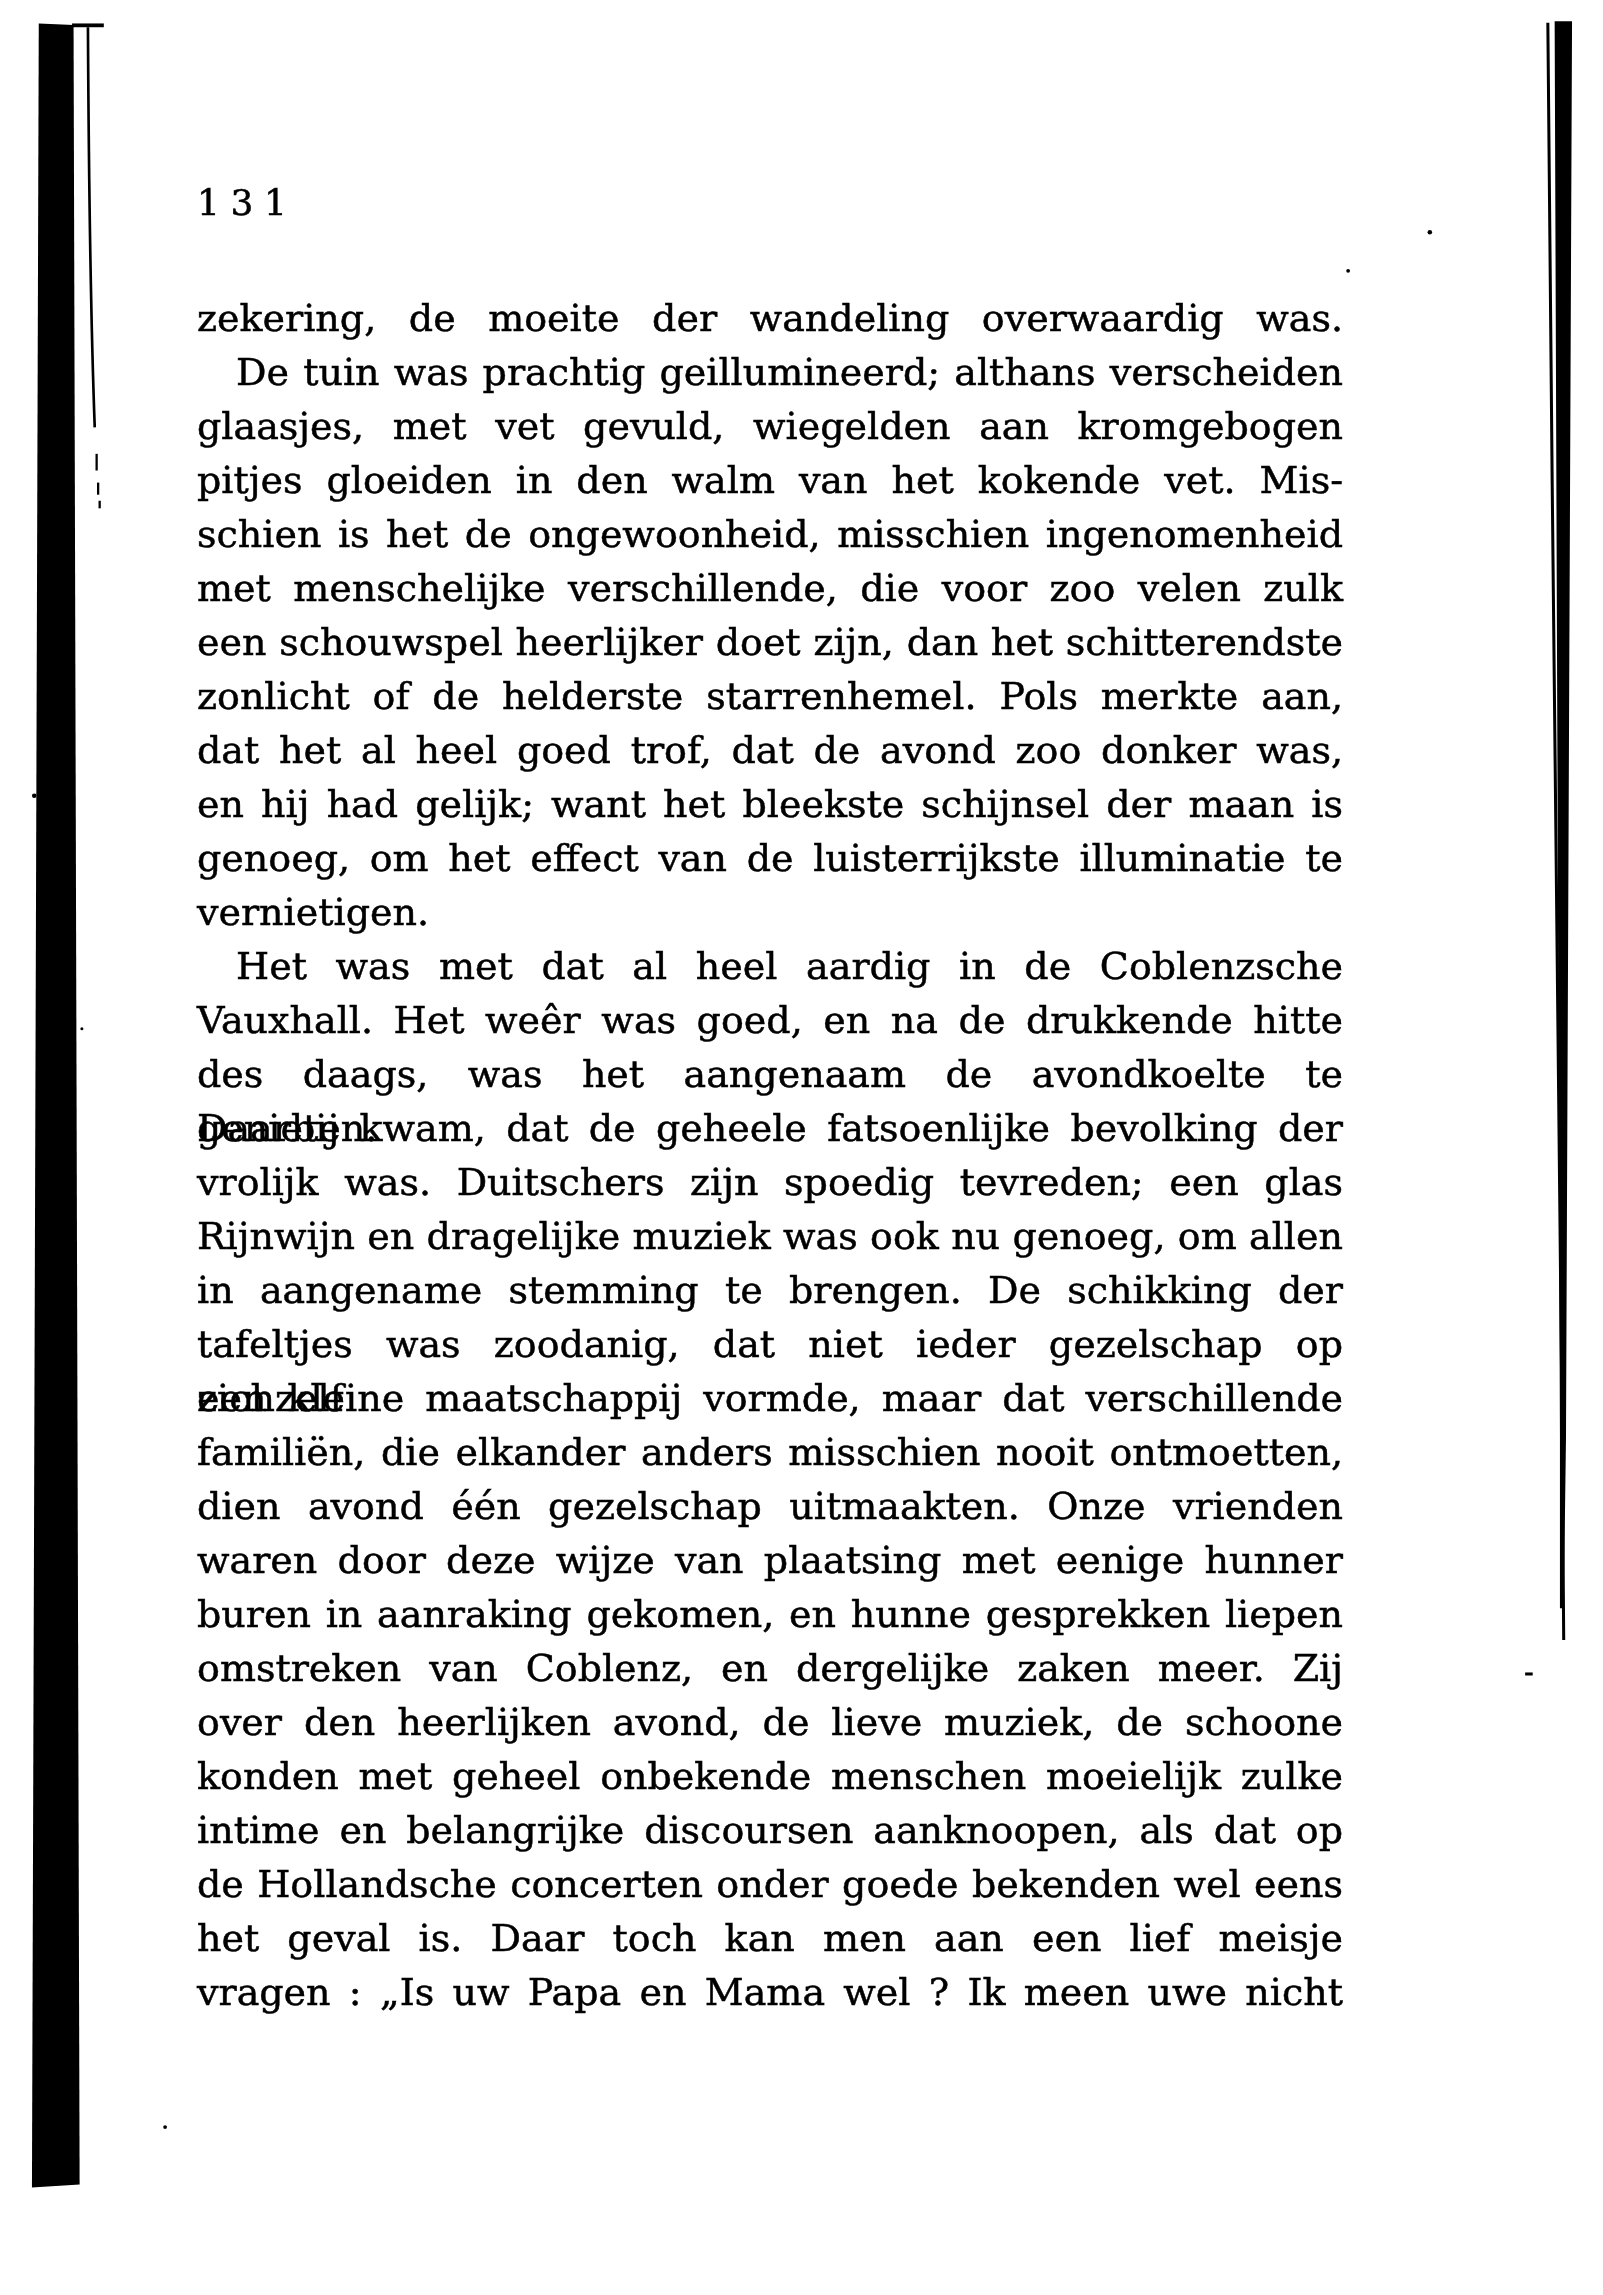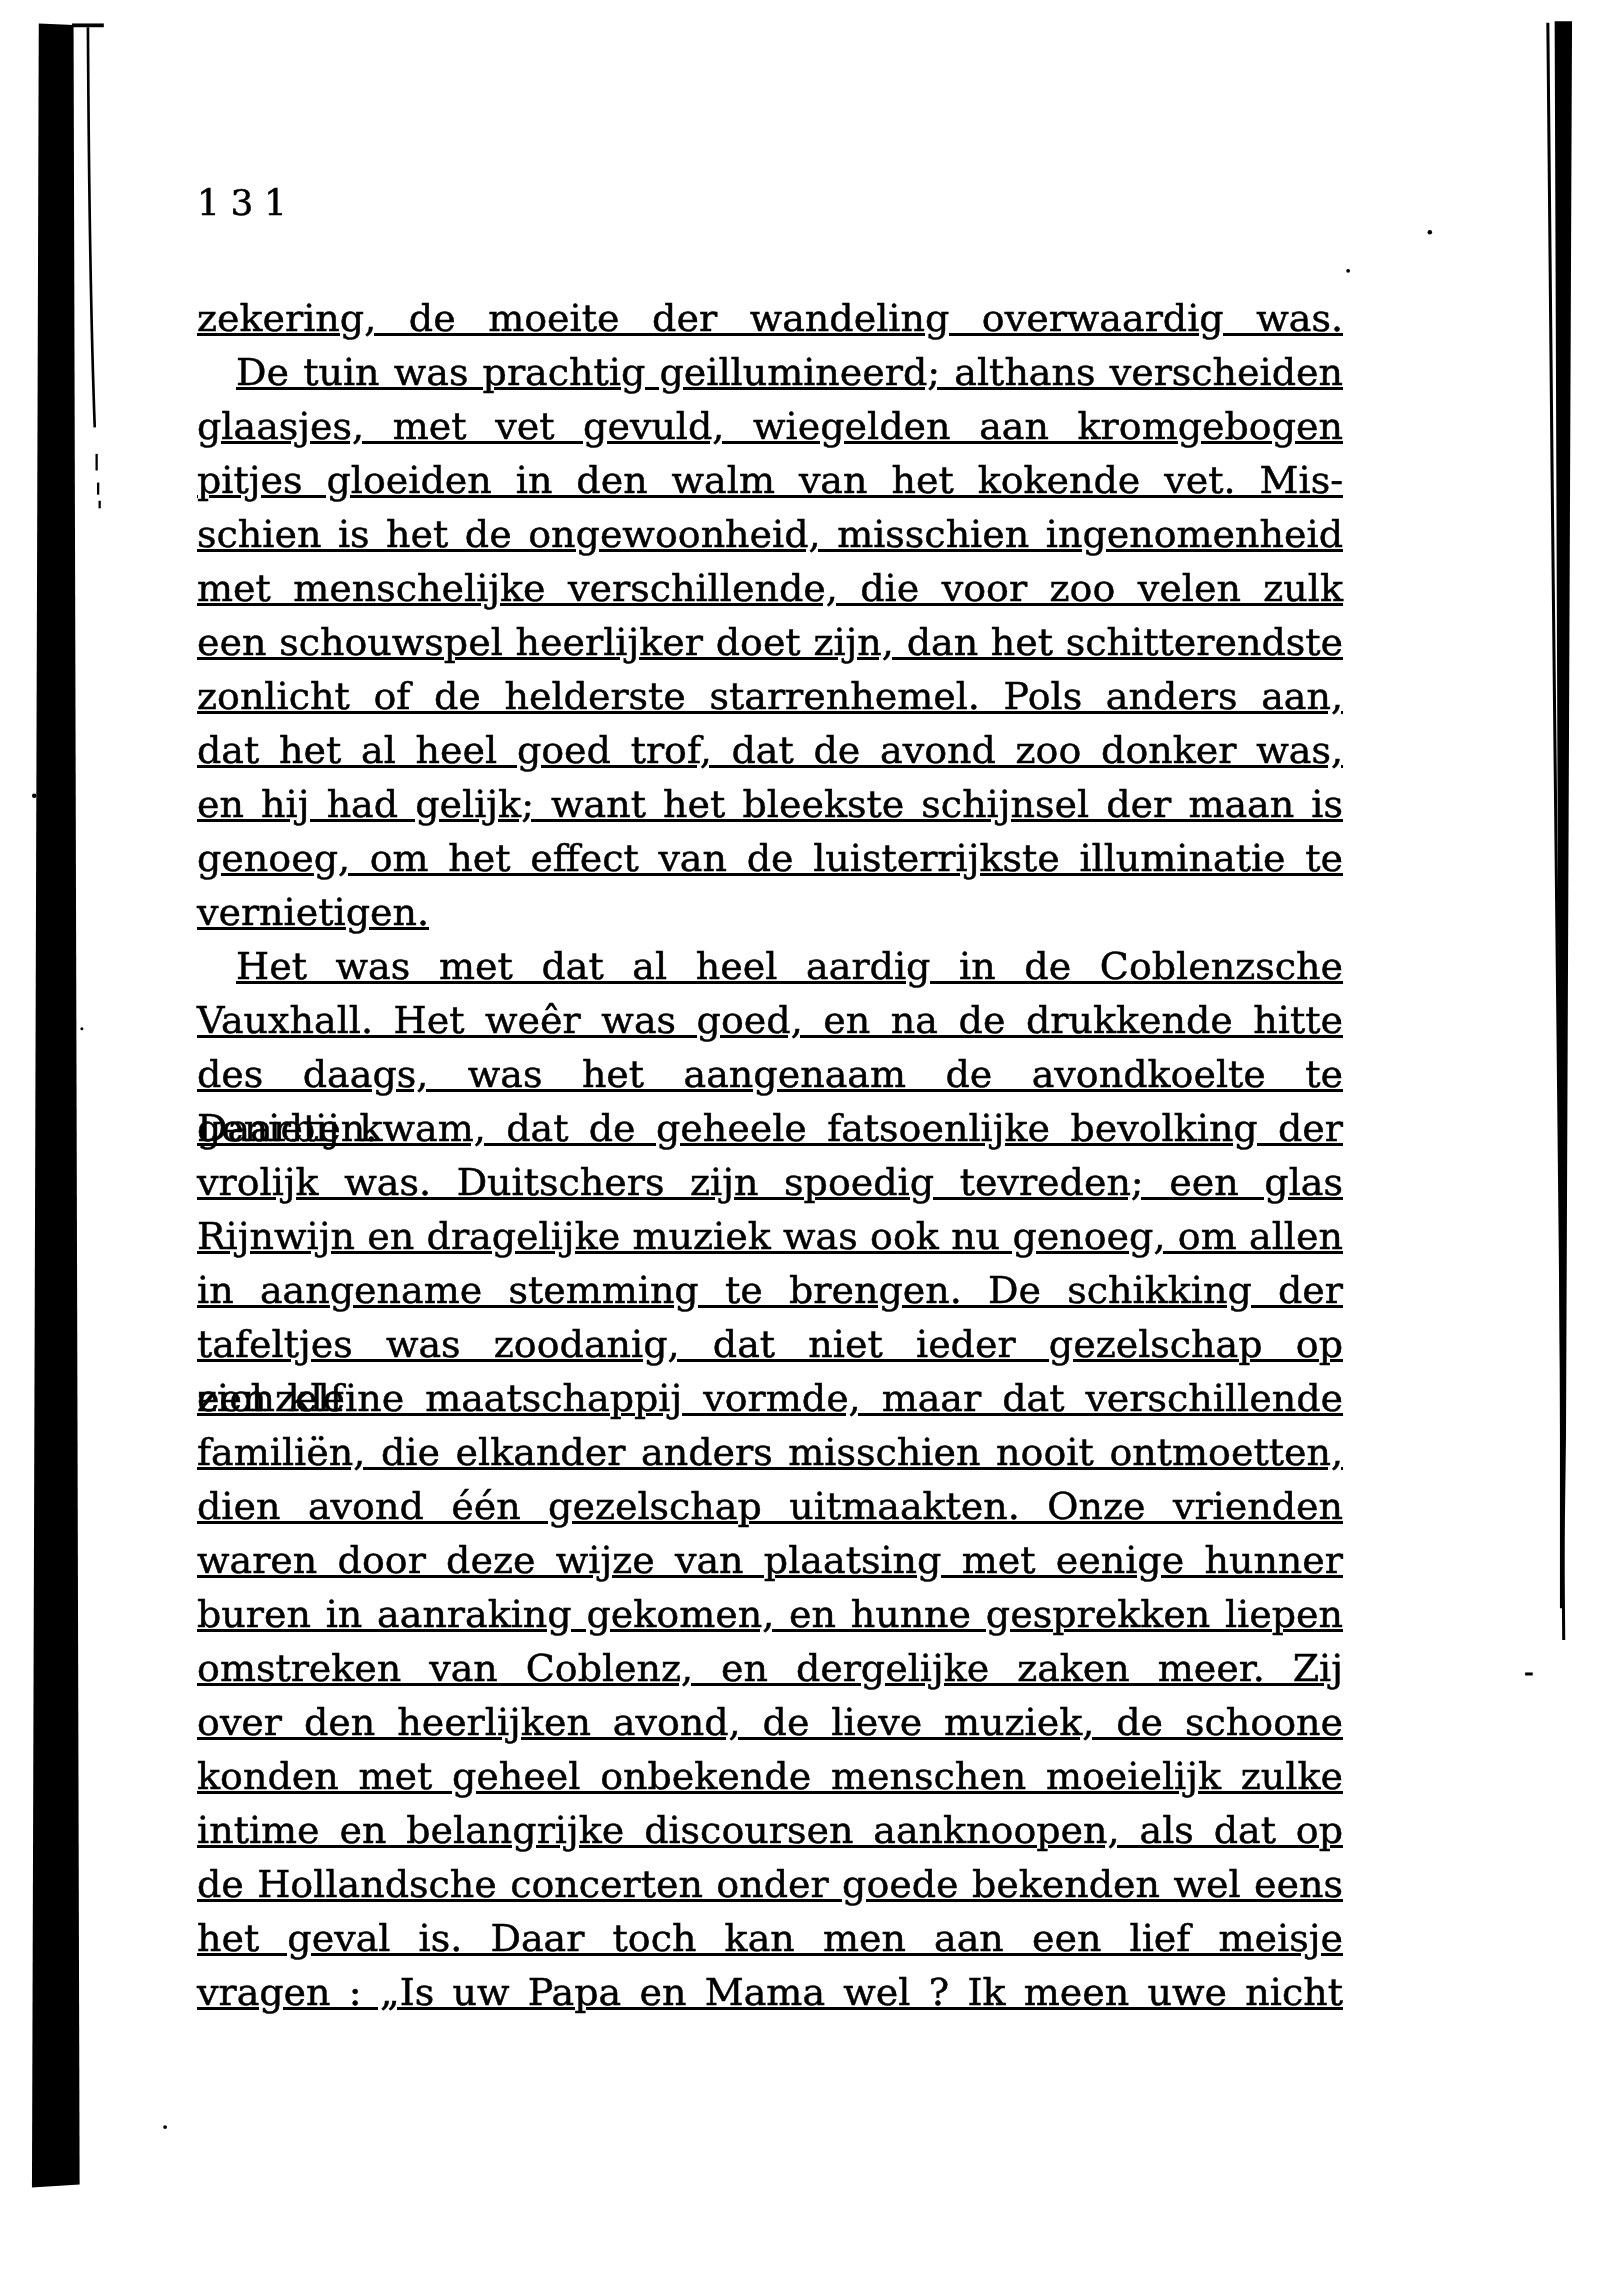--- a/index.html
+++ b/index.html
@@ -32,21 +32,20 @@
     font-size: 36px;
     line-height: 45px;
     letter-spacing: 10.6px;
     -webkit-text-stroke: 0.5px #000;
   }
   .text-block {
     position: absolute;
     left: 197px;
     top: 291px;
     width: 1146px;
-    text-decoration: underline;
   }
   .line {
     height: 54px;
     line-height: 54px;
     font-size: 38px;
     text-align: justify;
     text-align-last: justify;
     text-justify: inter-word;
     -webkit-text-stroke: 0.5px #000;
     white-space: normal;
@@ -89,21 +88,21 @@
 <div class="page-number">131</div>
 
 <div class="text-block">
     <div class="line">zekering, de moeite der wandeling overwaardig was.</div>
     <div class="line indent">De tuin was prachtig geillumineerd; althans verscheiden</div>
     <div class="line">glaasjes, met vet gevuld, wiegelden aan kromgebogen</div>
     <div class="line">pitjes gloeiden in den walm van het kokende vet. Mis-</div>
     <div class="line">schien is het de ongewoonheid, misschien ingenomenheid</div>
     <div class="line">met menschelijke verschillende, die voor zoo velen zulk</div>
     <div class="line">een schouwspel heerlijker doet zijn, dan het schitterendste</div>
-    <div class="line">zonlicht of de helderste starrenhemel.  Pols anders aan,</div>
+    <div class="line">zonlicht of de helderste starrenhemel.  Pols merkte aan,</div>
     <div class="line">dat het al heel goed trof, dat de avond zoo donker was,</div>
     <div class="line">en hij had gelijk; want het bleekste schijnsel der maan is</div>
     <div class="line">genoeg, om het effect van de luisterrijkste illuminatie te</div>
     <div class="line no-fill">vernietigen.</div>
     <div class="line indent">Het was met dat al heel aardig in de Coblenzsche</div>
     <div class="line">Vauxhall.  Het weêr was goed, en na de drukkende hitte</div>
     <div class="line">des daags, was het aangenaam de avondkoelte te genieten.</div>
     <div class="line">Daarbij kwam, dat de geheele fatsoenlijke bevolking der</div>
     <div class="line">vrolijk was.  Duitschers zijn spoedig tevreden; een glas</div>
     <div class="line">Rijnwijn en dragelijke muziek was ook nu genoeg, om allen</div>

